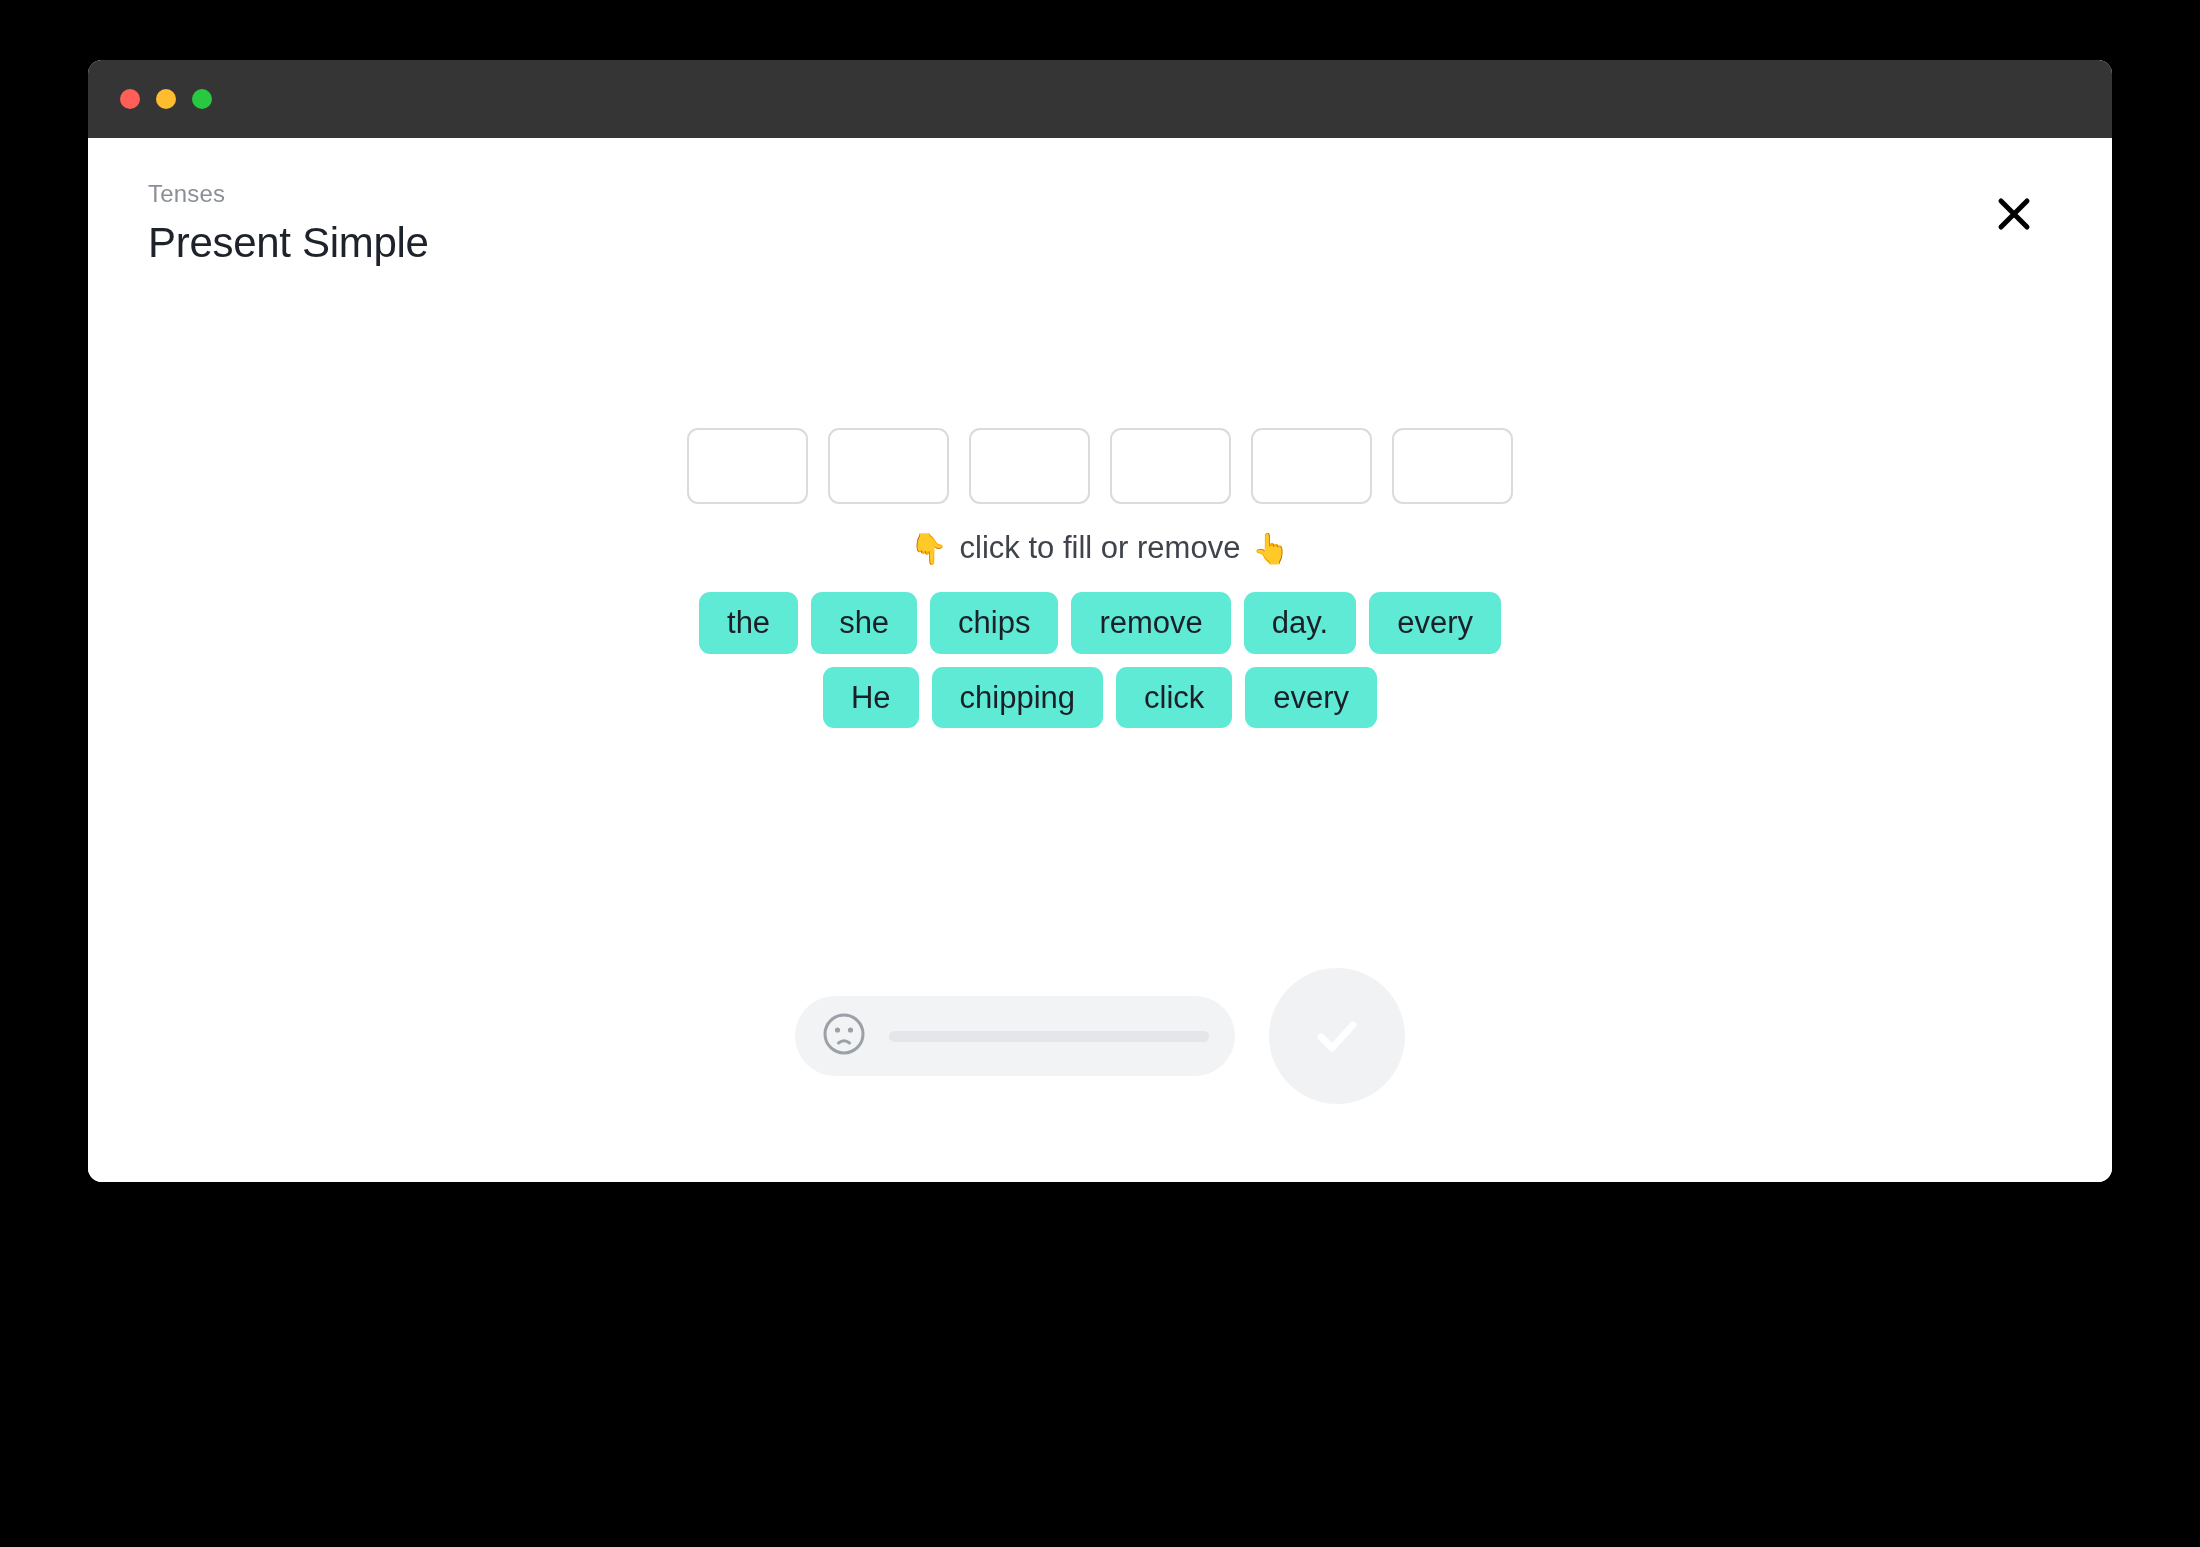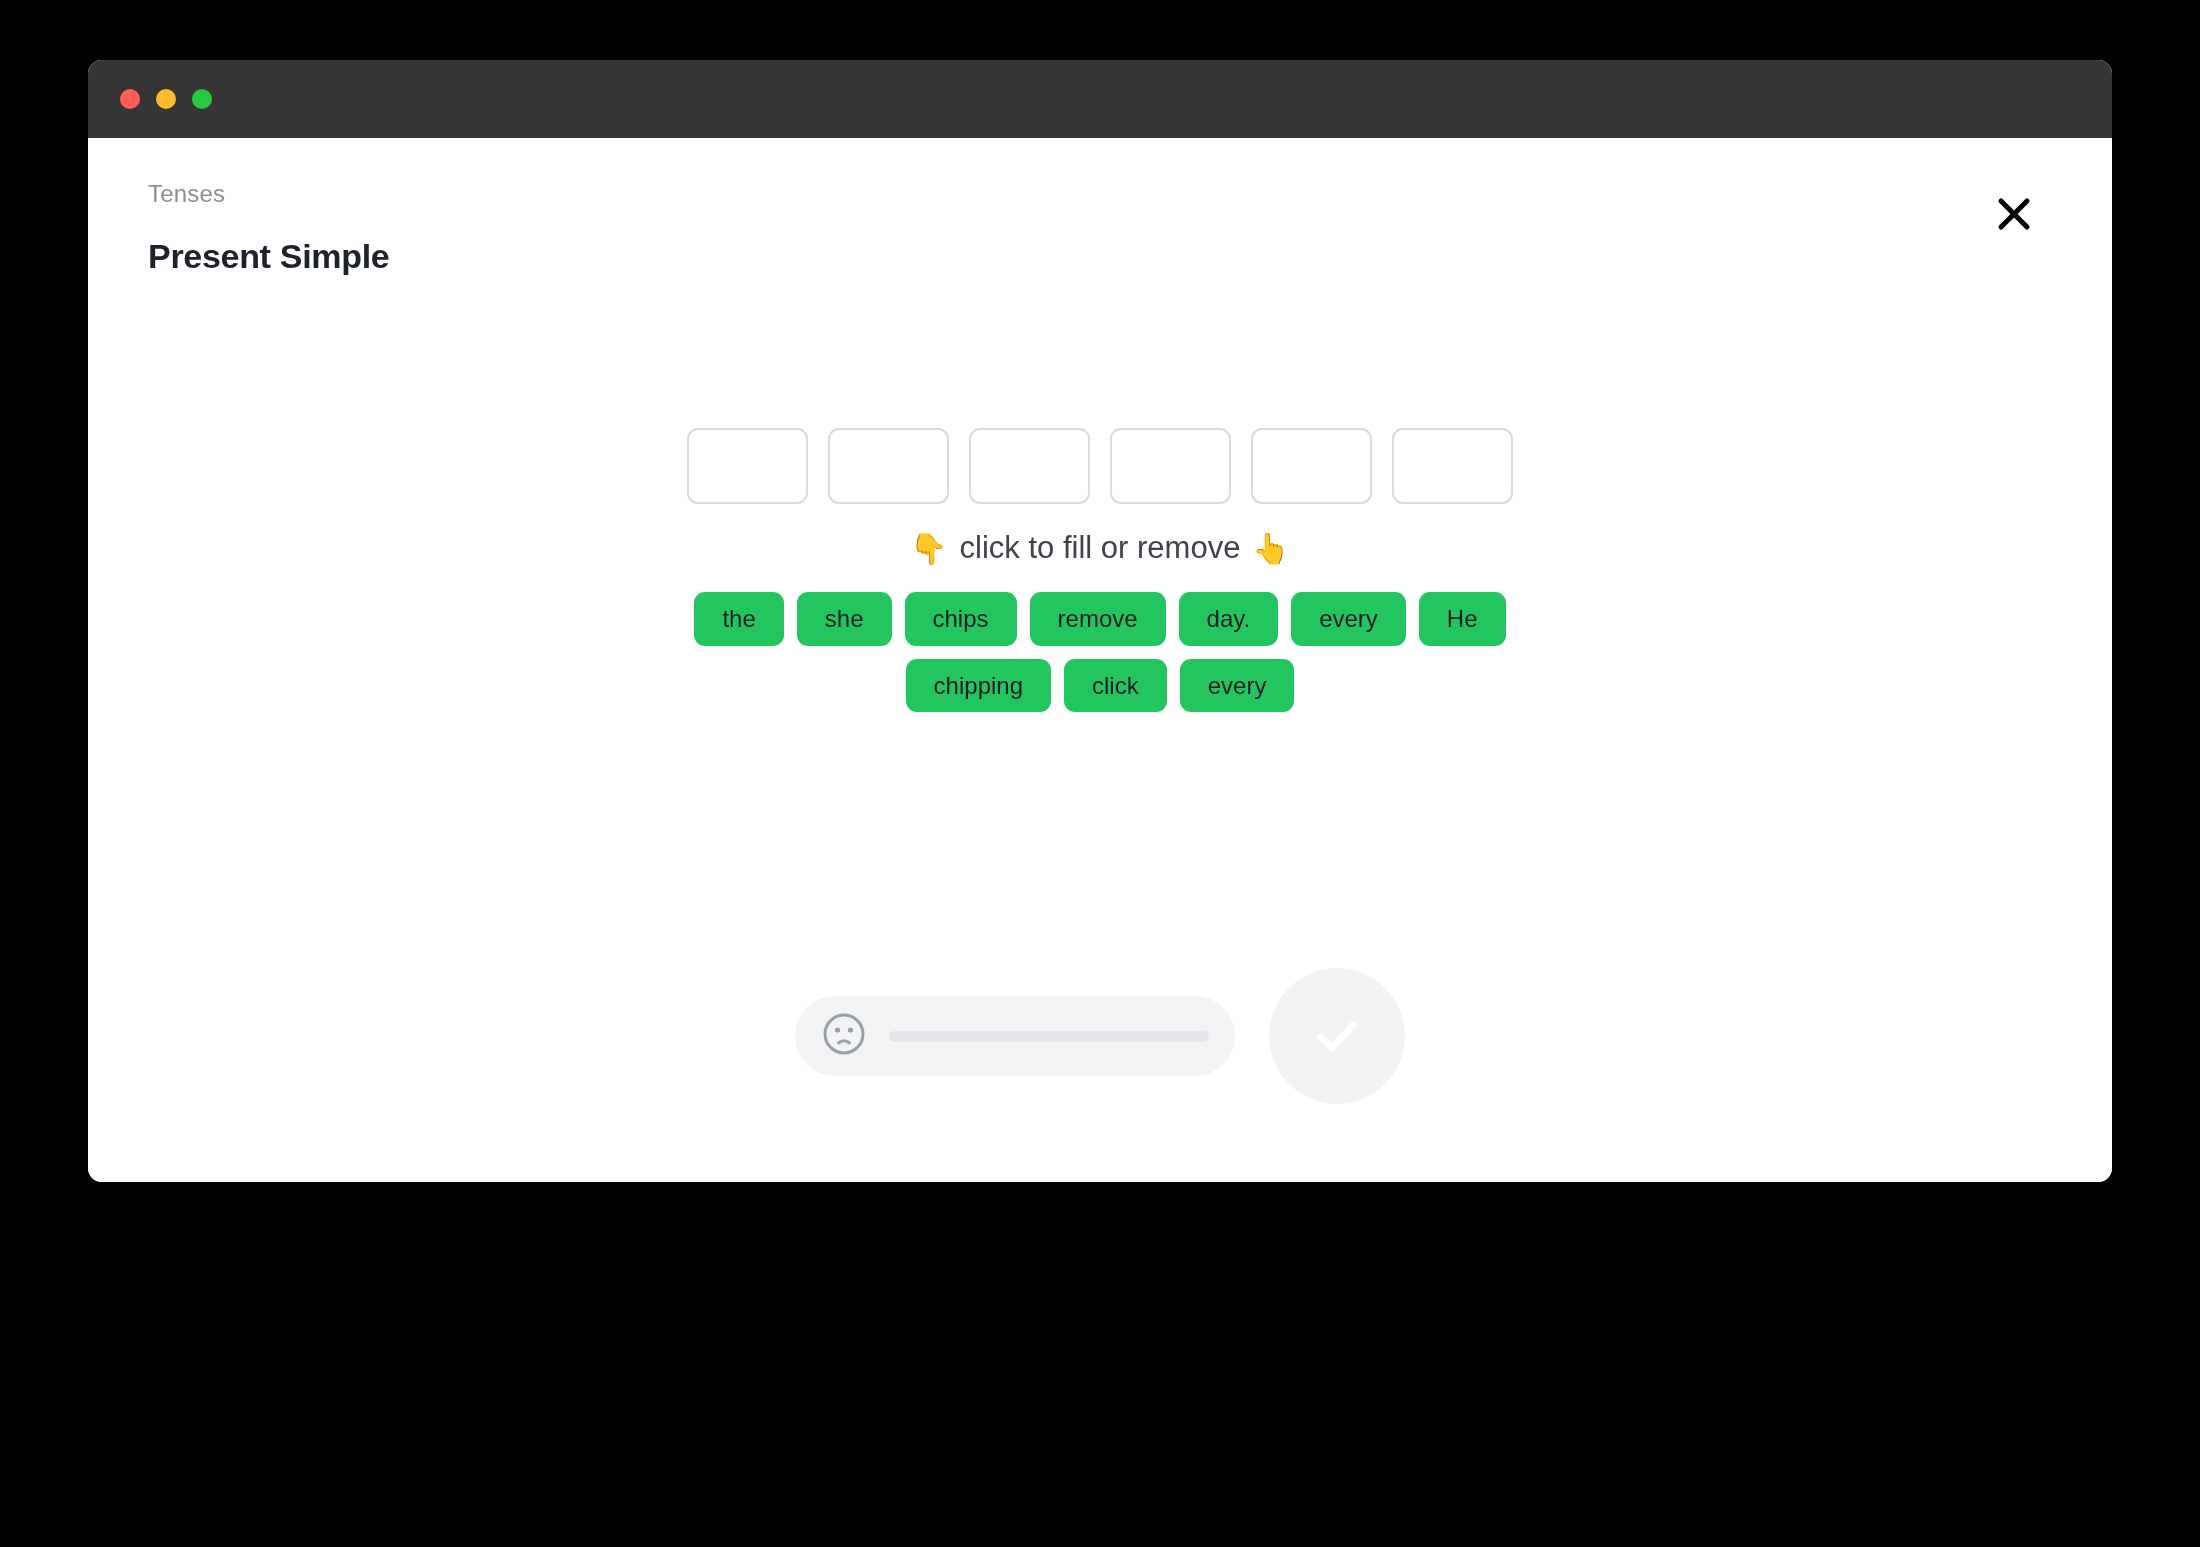--- a/index.html
+++ b/index.html
@@ -52,25 +52,25 @@
     left: 60px;
     top: 40px;
   }
   .crumb {
     font-size: 24px;
     color: #8b8f96;
     letter-spacing: 0.2px;
     line-height: 1.3;
   }
   .title {
-    font-size: 34px;
-    font-weight: bold;
+    font-size: 42px;
+    font-weight: normal;
     color: #1e222b;
     letter-spacing: -0.3px;
-    margin-top: 28px;
+    margin-top: 10px;
   }
 
   .close-btn {
     position: absolute;
     right: 72px;
     top: 50px;
     width: 52px;
     height: 52px;
     display: flex;
     align-items: center;
@@ -116,24 +116,24 @@
 
   .bank {
     margin-top: 26px;
     width: 820px;
     display: flex;
     flex-wrap: wrap;
     justify-content: center;
     gap: 13px 13px;
   }
   .chip {
-    background: #22c55e;
+    background: #5eead4;
     border-radius: 11px;
     padding: 13px 28px;
-    font-size: 24px;
+    font-size: 31px;
     color: #1b1f27;
     line-height: 1.15;
     cursor: pointer;
     user-select: none;
   }
 
   
   .footer {
     position: absolute;
     left: 0;

